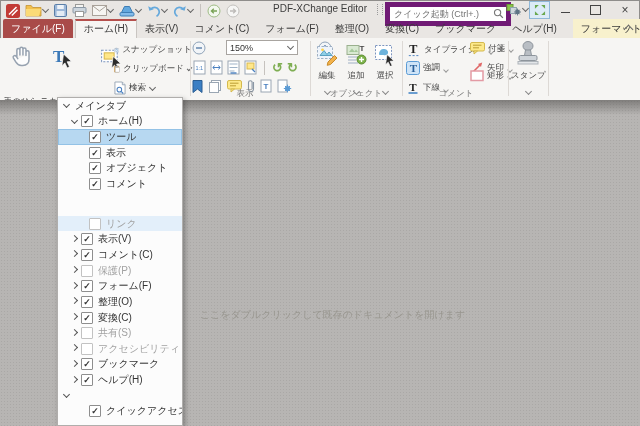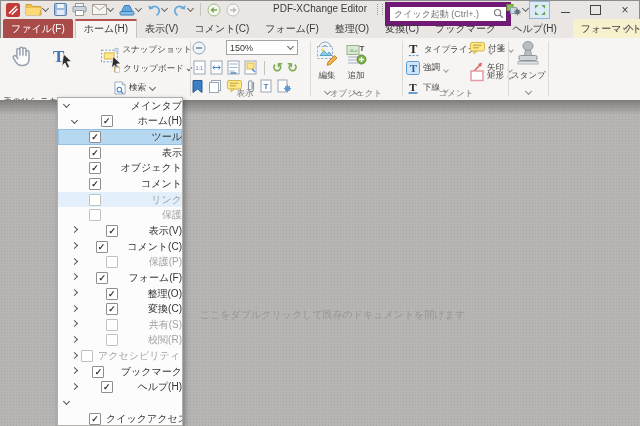--- a/index.html
+++ b/index.html
@@ -1,21 +1,21 @@
 <!DOCTYPE html>
 <html><head>
 <meta charset="utf-8">
 <style>
   html,body{margin:0;padding:0;}
   body{width:640px;height:426px;overflow:hidden;font-family:"Liberation Sans",sans-serif;
        -webkit-font-smoothing:antialiased;background:#e9e6e3;}
   .app{position:relative;width:640px;height:426px;background:#e9e6e3;box-shadow:inset 0 0 0 1px #8f8d8b;}
 
   
-  .titlebar{position:absolute;top:0;left:0;right:0;height:19px;display:flex;align-items:center;}
+  .titlebar{position:absolute;top:0;left:0;right:0;height:19px;display:flex;align-items:flex-end;}
   .qat{display:flex;align-items:center;gap:1px;padding-left:4px;}
   .qi{height:17px;display:flex;align-items:center;justify-content:center;padding:0 2px;border-radius:2px;}
   .qi svg{display:block;}
   .cv{display:inline-block;width:4px;height:4px;border-right:1px solid #666;border-bottom:1px solid #666;transform:rotate(45deg);margin:0 1px 2px 1px;}
   .cv-r{transform:rotate(-45deg);}
   .tsep{width:1px;height:13px;background:#c6c2be;margin:0 3px;}
   .win-title{position:absolute;left:230px;width:180px;top:3px;text-align:center;font-size:10px;color:#3c3c3c;}
   .grip{position:absolute;left:377px;top:4px;width:4px;height:11px;border-left:1px dotted #9a9a9a;border-right:1px dotted #9a9a9a;}
   .qsearch{position:absolute;left:385px;top:2px;width:116px;height:14px;background:#fff;border:5px solid #701a75;display:flex;align-items:center;}
   .qsearch input{flex:1;border:none;outline:none;font-size:9px;color:#555;padding:0 2px 0 4px;font-family:"Liberation Sans",sans-serif;background:transparent;width:90px;}
@@ -59,34 +59,34 @@
     background:
       linear-gradient(180deg, rgba(82,80,78,.55) 0, rgba(82,80,78,0) 15px),
       radial-gradient(circle, #aaa8a6 34%, rgba(0,0,0,0) 36%),
       #b7b5b3;
     background-size:100% 100%, 3px 3px, auto;}
   .watermark{position:absolute;top:208px;left:0;right:0;text-align:center;font-size:10px;color:#98968f;padding-left:25px;}
 
   
   .panel{position:absolute;left:57px;top:97px;width:124px;bottom:0;background:#fcfcfc;border:1px solid #b0aeac;
          box-shadow:2px 2px 5px rgba(0,0,0,.3);overflow:hidden;z-index:5;font-size:10px;color:#333;}
-  .prow{height:15.65px;display:flex;align-items:center;white-space:nowrap;justify-content:space-between;}
+  .prow{height:15.65px;display:flex;align-items:center;white-space:nowrap;}
   .prow .cv{border-color:#555;flex:none;}
   .phead{padding-left:5px;color:#333;}
   .phead .plabel{margin-left:5px;}
   .item.lvl1{padding-left:13px;}
   .item.lvl1 .cv{margin-right:4px;}
   .item.lvl2{padding-left:31px;}
   .plabel{overflow:hidden;}
   .cb{flex:none;width:10px;height:10px;background:#fff;border:1px solid #8e8e8e;border-radius:1px;margin-right:5px;
       font-size:9px;line-height:10px;text-align:center;color:#333;font-weight:bold;}
   .dis .plabel{color:#a2a2a2;}
   .dis .cb{border-color:#c2c2c2;}
   .sel{background:#b7d8f1;box-shadow:inset 0 0 0 1px #93c2e6;}
-  .tint{background:#e3effa;}
+  .tint{background:#e3effa;margin-top:24px;}
 </style>
 </head>
 <body>
 
 <div class="app">
 
   <div class="titlebar">
     <div class="qat">
       <span class="qi">
         <svg width="14" height="14" viewBox="0 0 14 14">
@@ -362,20 +362,31 @@
             <path d="M5 10 l3 -3.5 2.5 3 1.5 -2 2 2.5z" fill="#a5c99b"></path>
             <text x="15.5" y="9" font-size="8" font-weight="bold" fill="#444">T</text>
             <path d="M4 15 h10 M4 18 h8 M4 21 h10" stroke="#9fb0c4"></path>
             <circle cx="17.5" cy="17.5" r="4.5" fill="#7cb249" stroke="#5e8c34"></circle>
             <path d="M17.5 15 v5 M15 17.5 h5" stroke="#fff" stroke-width="1.4"></path>
           </svg>
       </div>
       <div class="rlabel">追加</div>
       <span class="cv"></span>
     </div>
+    <div class="bigbtn" style="left:371px;width:28px">
+      <div class="ric">
+        <svg width="24" height="24" viewBox="0 0 24 24">
+            <rect x="2.5" y="3.5" width="16" height="14" fill="#fff" stroke="#7d96c0" stroke-dasharray="2 1.4"></rect>
+            <path d="M6 12 c0 -3 2 -5 4.5 -5 s5 1.5 4.5 4 c-.4 2 -2.5 2.5 -4.5 2 s-4.5 1 -4.5 -1z" fill="#6db3dc"></path>
+            <path d="M14 12.5 l7 6.5 -3.9 .3 2.1 4.3 -2 .9 -2 -4.3 -2.7 2.6z" fill="#2b2b2b" stroke="#fff" stroke-width=".7"></path>
+          </svg>
+      </div>
+      <div class="rlabel">選択</div>
+      <span class="cv"></span>
+    </div>
     <div class="glabel" style="left:313px;width:86px">オブジェクト</div>
 
     <div class="rsep" style="left:402px"></div>
 
     <div class="crow" style="left:406px;top:4px">
       <svg width="15" height="15" viewBox="0 0 16 16">
           <text x="3.5" y="12" font-size="13" font-weight="bold" font-family="Liberation Serif,serif" fill="#222">T</text>
           <path d="M3 14.5 h2.2 M7 14.5 h2.2 M11 14.5 h2.2" stroke="#4a80c0"></path>
         </svg>
       <span>タイプライター</span>
@@ -469,24 +480,20 @@
           <span class="plabel">オブジェクト</span>
         </div>
         <div class="prow item lvl2">
           <span class="cb">✓</span>
           <span class="plabel">コメント</span>
         </div>
         <div class="prow item lvl2 tint dis">
           <span class="cb"></span>
           <span class="plabel">リンク</span>
         </div>
-        <div class="prow item lvl2 dis">
-          <span class="cb"></span>
-          <span class="plabel">保護</span>
-        </div>
         <div class="prow item lvl1">
           <span class="cv cv-r"></span>
           <span class="cb">✓</span>
           <span class="plabel">表示(V)</span>
         </div>
         <div class="prow item lvl1">
           <span class="cv cv-r"></span>
           <span class="cb">✓</span>
           <span class="plabel">コメント(C)</span>
         </div>
@@ -511,25 +518,20 @@
           <span class="plabel">変換(C)</span>
         </div>
         <div class="prow item lvl1 dis">
           <span class="cv cv-r"></span>
           <span class="cb"></span>
           <span class="plabel">共有(S)</span>
         </div>
         <div class="prow item lvl1 dis">
           <span class="cv cv-r"></span>
           <span class="cb"></span>
-          <span class="plabel">校閲(R)</span>
-        </div>
-        <div class="prow item lvl1 dis">
-          <span class="cv cv-r"></span>
-          <span class="cb"></span>
           <span class="plabel">アクセシビリティ（A）</span>
         </div>
         <div class="prow item lvl1">
           <span class="cv cv-r"></span>
           <span class="cb">✓</span>
           <span class="plabel">ブックマーク</span>
         </div>
         <div class="prow item lvl1">
           <span class="cv cv-r"></span>
           <span class="cb">✓</span>

